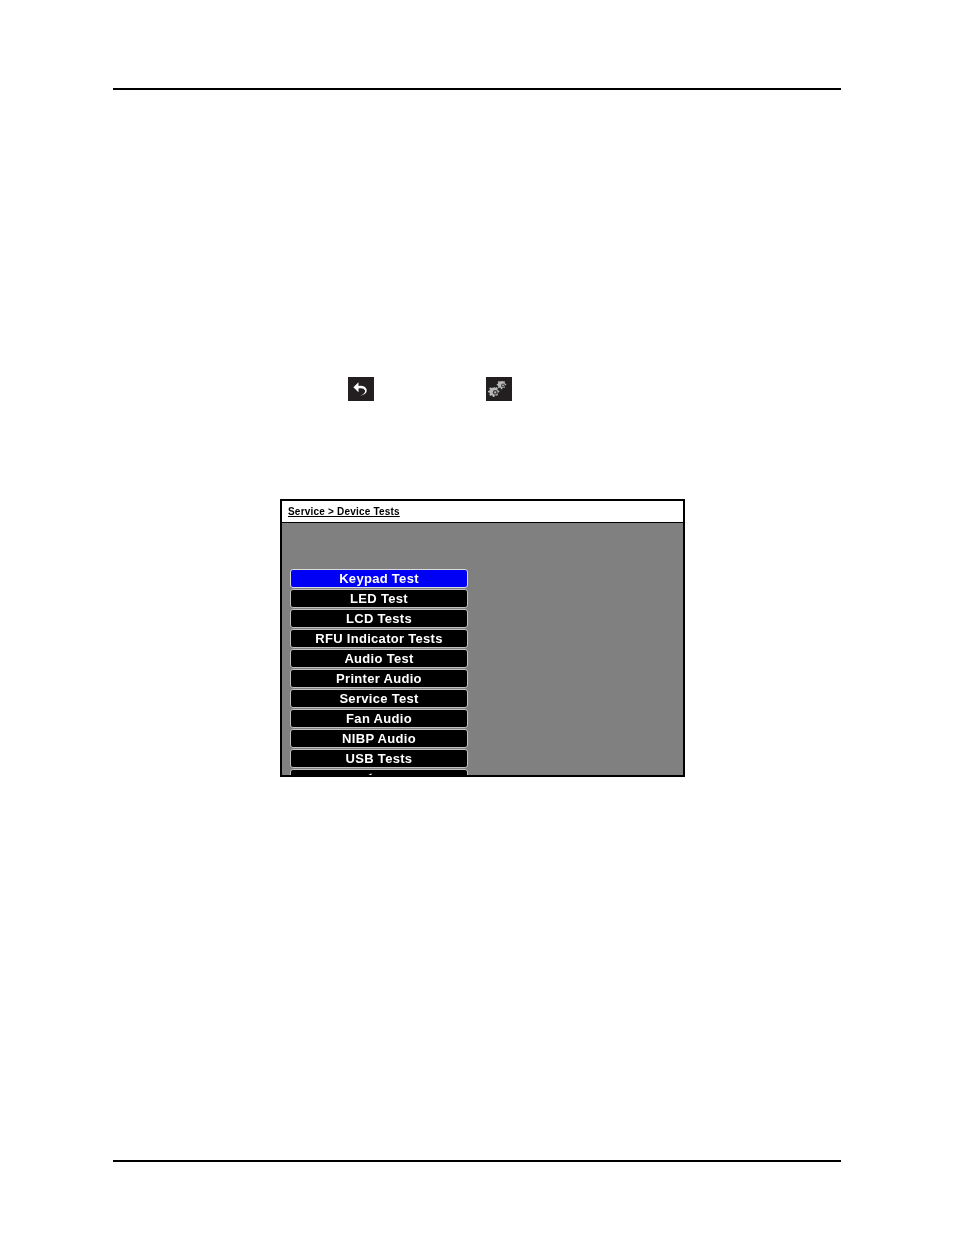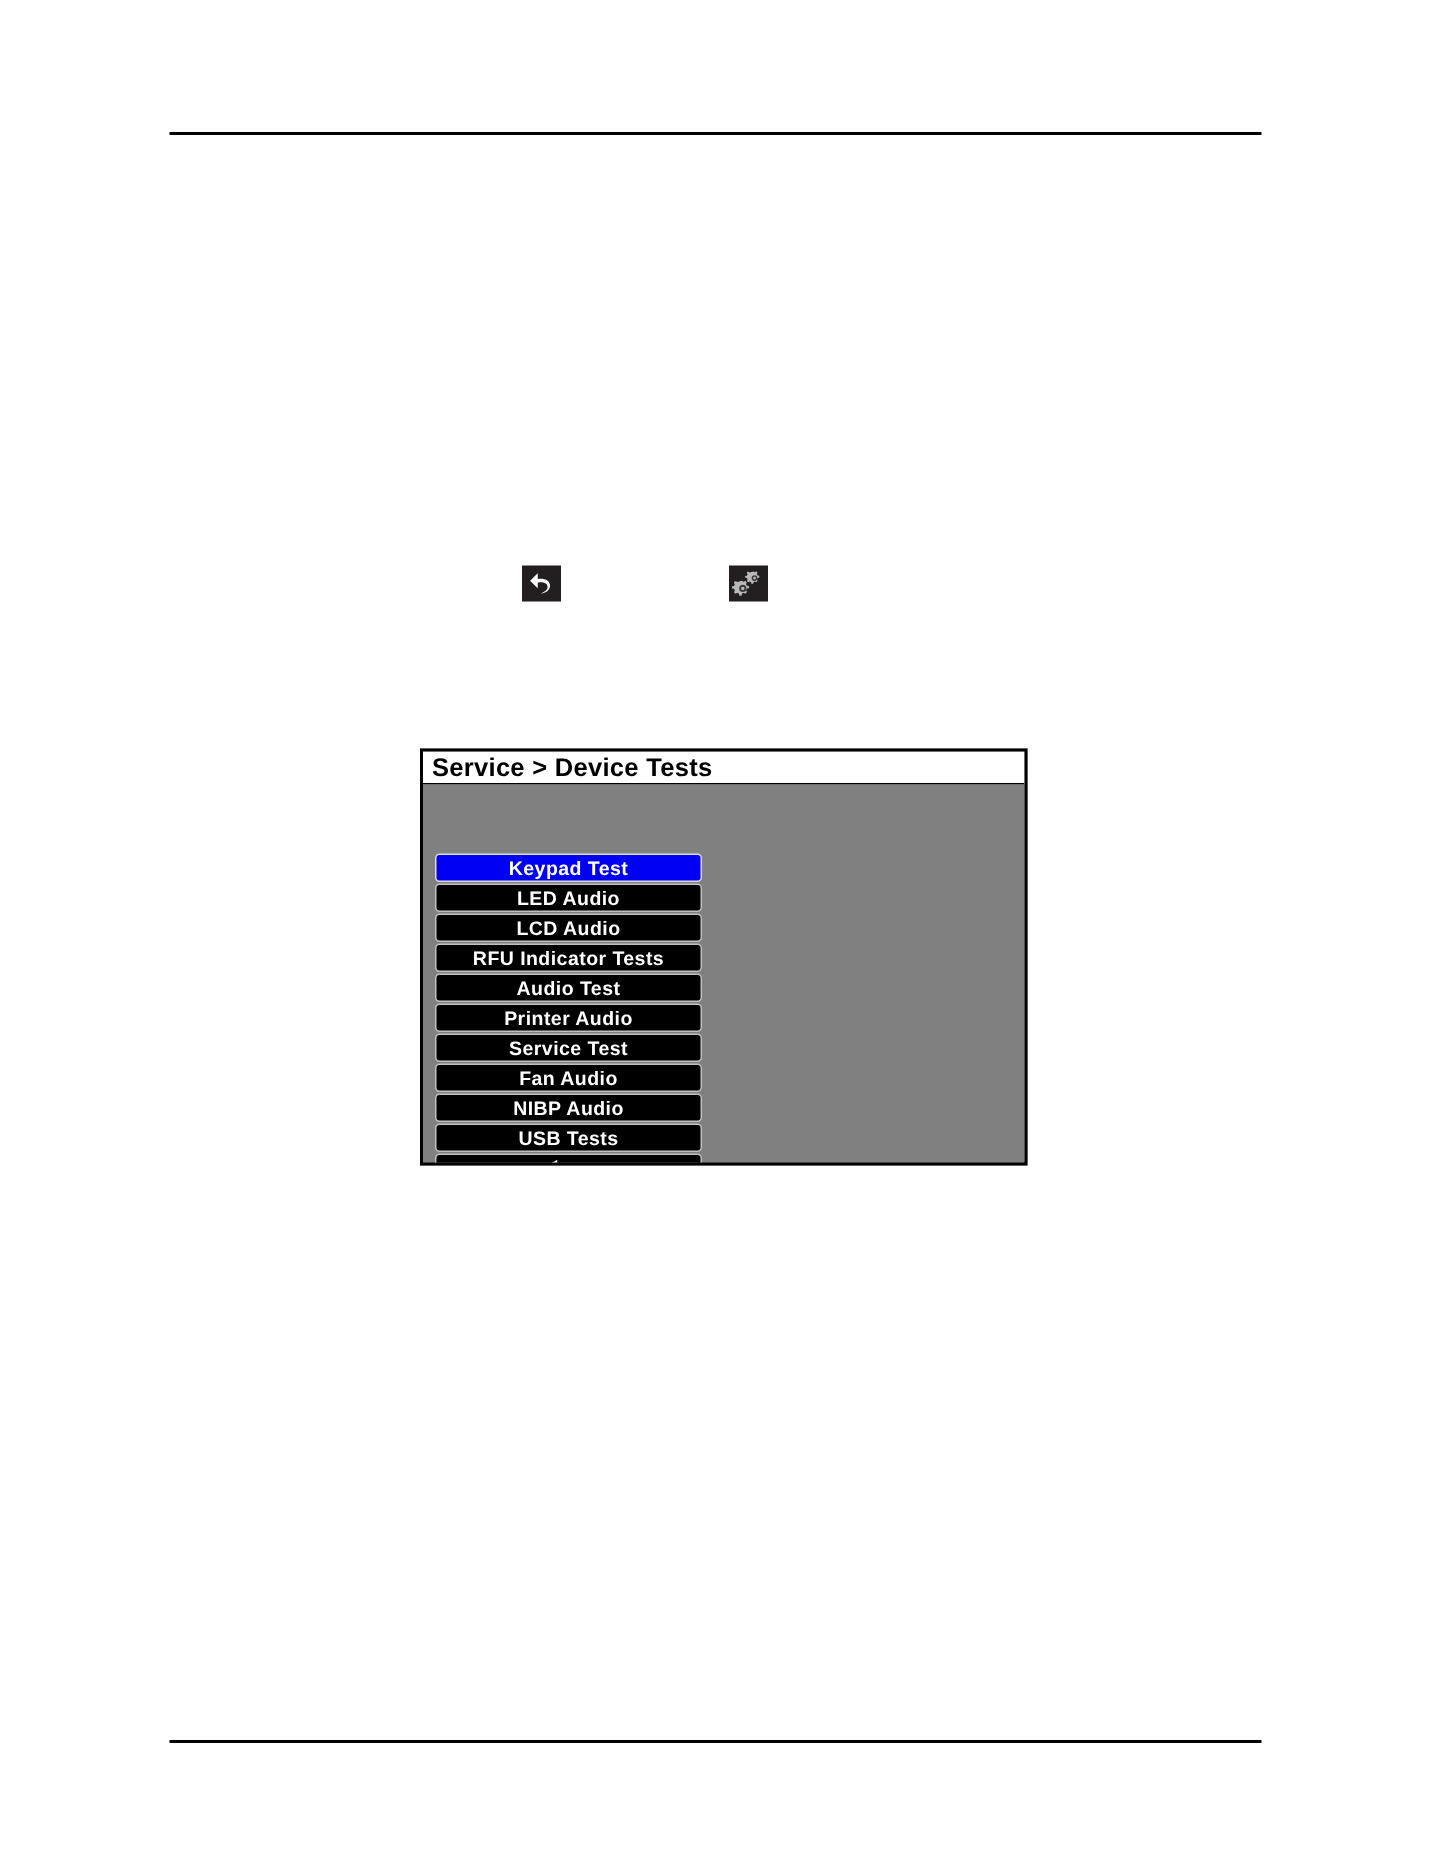--- a/index.html
+++ b/index.html
@@ -56,25 +56,26 @@
   .device-titlebar {
     height: 22px;
     background: #ffffff;
     border-bottom: 1px solid #000000;
     box-sizing: border-box;
     display: flex;
     align-items: center;
     padding-left: 6px;
   }
   .device-title-text {
-    font-size: 17px;
+    font-size: 10px;
     font-weight: bold;
     color: #000000;
     letter-spacing: 0.2px;
     white-space: nowrap;
+    text-decoration: underline;
   }
   .device-body {
     position: relative;
     height: calc(100% - 23px);
     background: #808080;
     padding: 6px 0 0 8px;
     box-sizing: border-box;
   }
   .menu-list {
     width: 178px;
@@ -135,24 +136,24 @@
     <span class="device-title-text">Service &gt; Device Tests</span>
   </div>
 
   <div class="device-body">
     <div class="menu-list">
 
       <div class="menu-btn selected">
         <span>Keypad Test</span>
       </div>
       <div class="menu-btn">
-        <span>LED Audio</span>
+        <span>LED Test</span>
       </div>
       <div class="menu-btn">
-        <span>LCD Audio</span>
+        <span>LCD Tests</span>
       </div>
       <div class="menu-btn">
         <span>RFU Indicator Tests</span>
       </div>
       <div class="menu-btn">
         <span>Audio Test</span>
       </div>
       <div class="menu-btn">
         <span>Printer Audio</span>
       </div>

